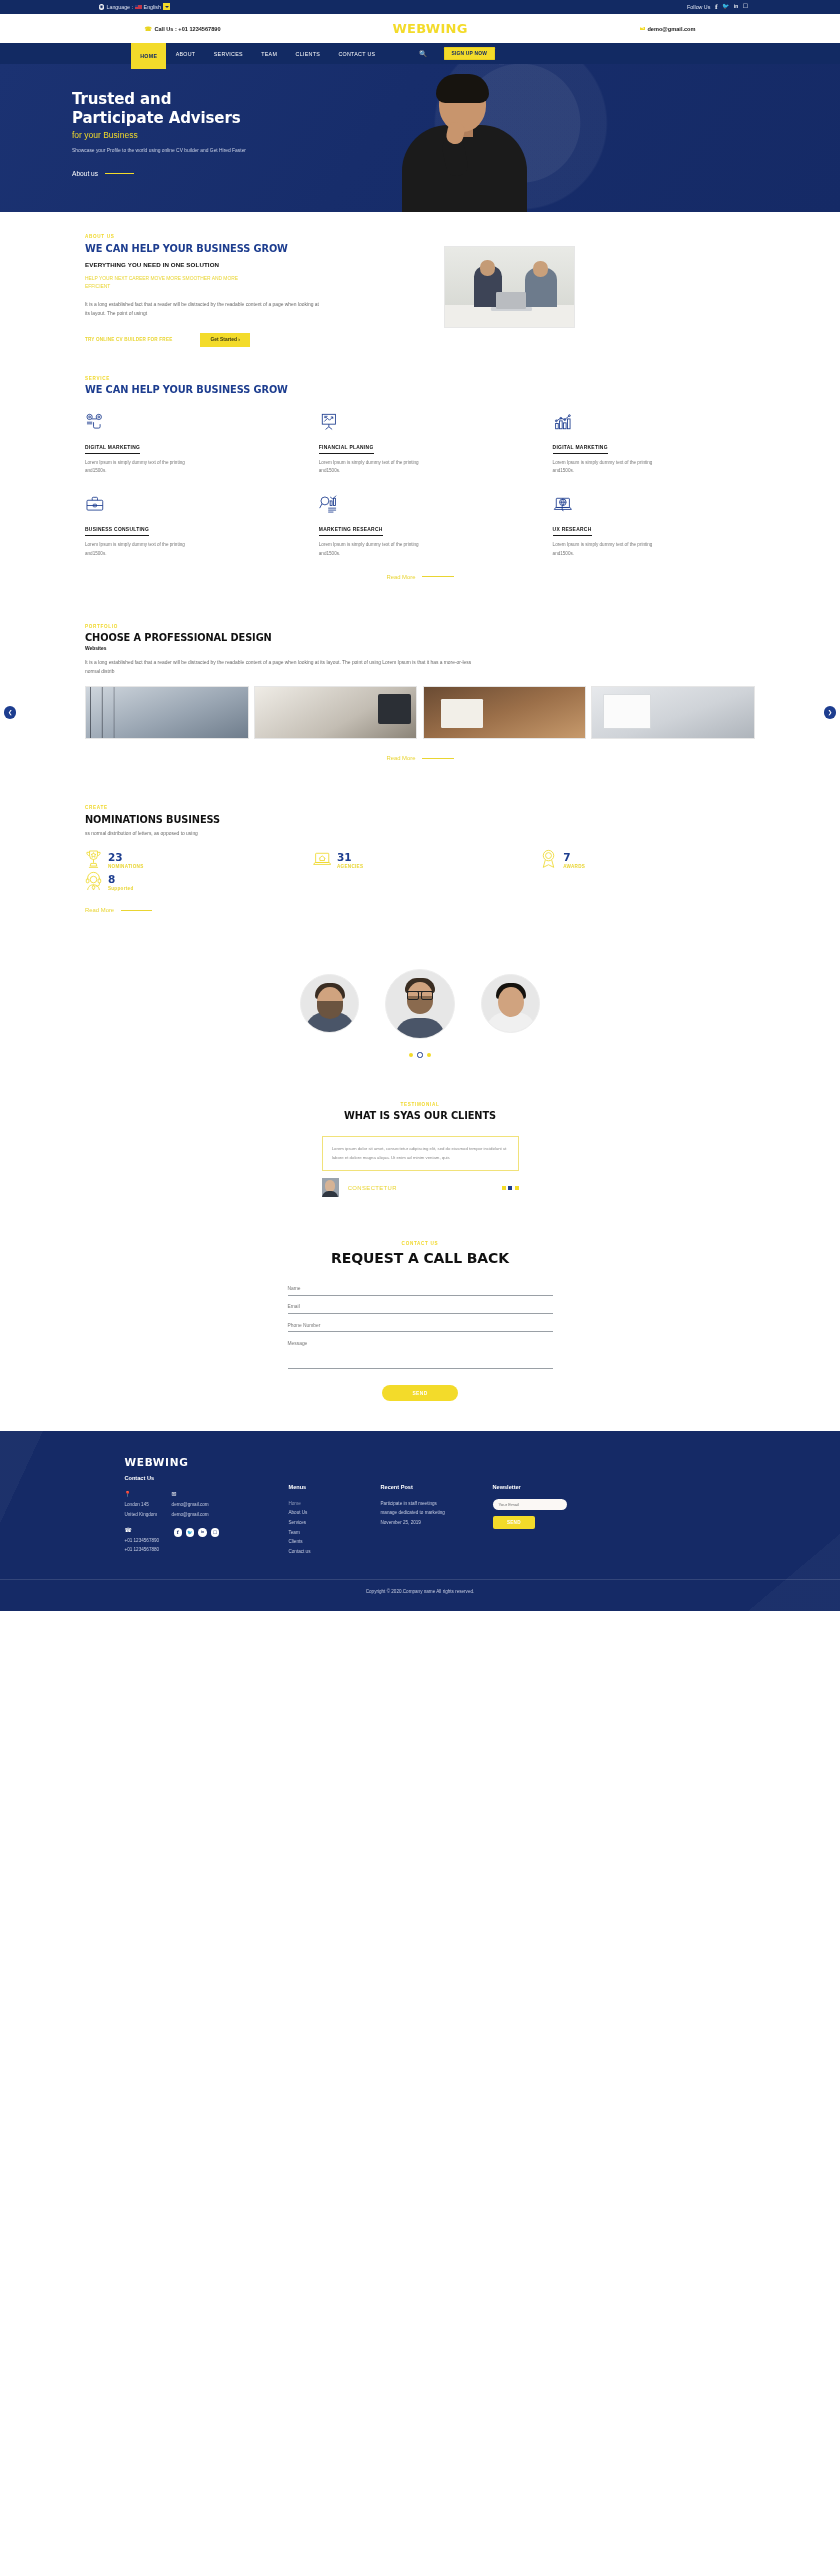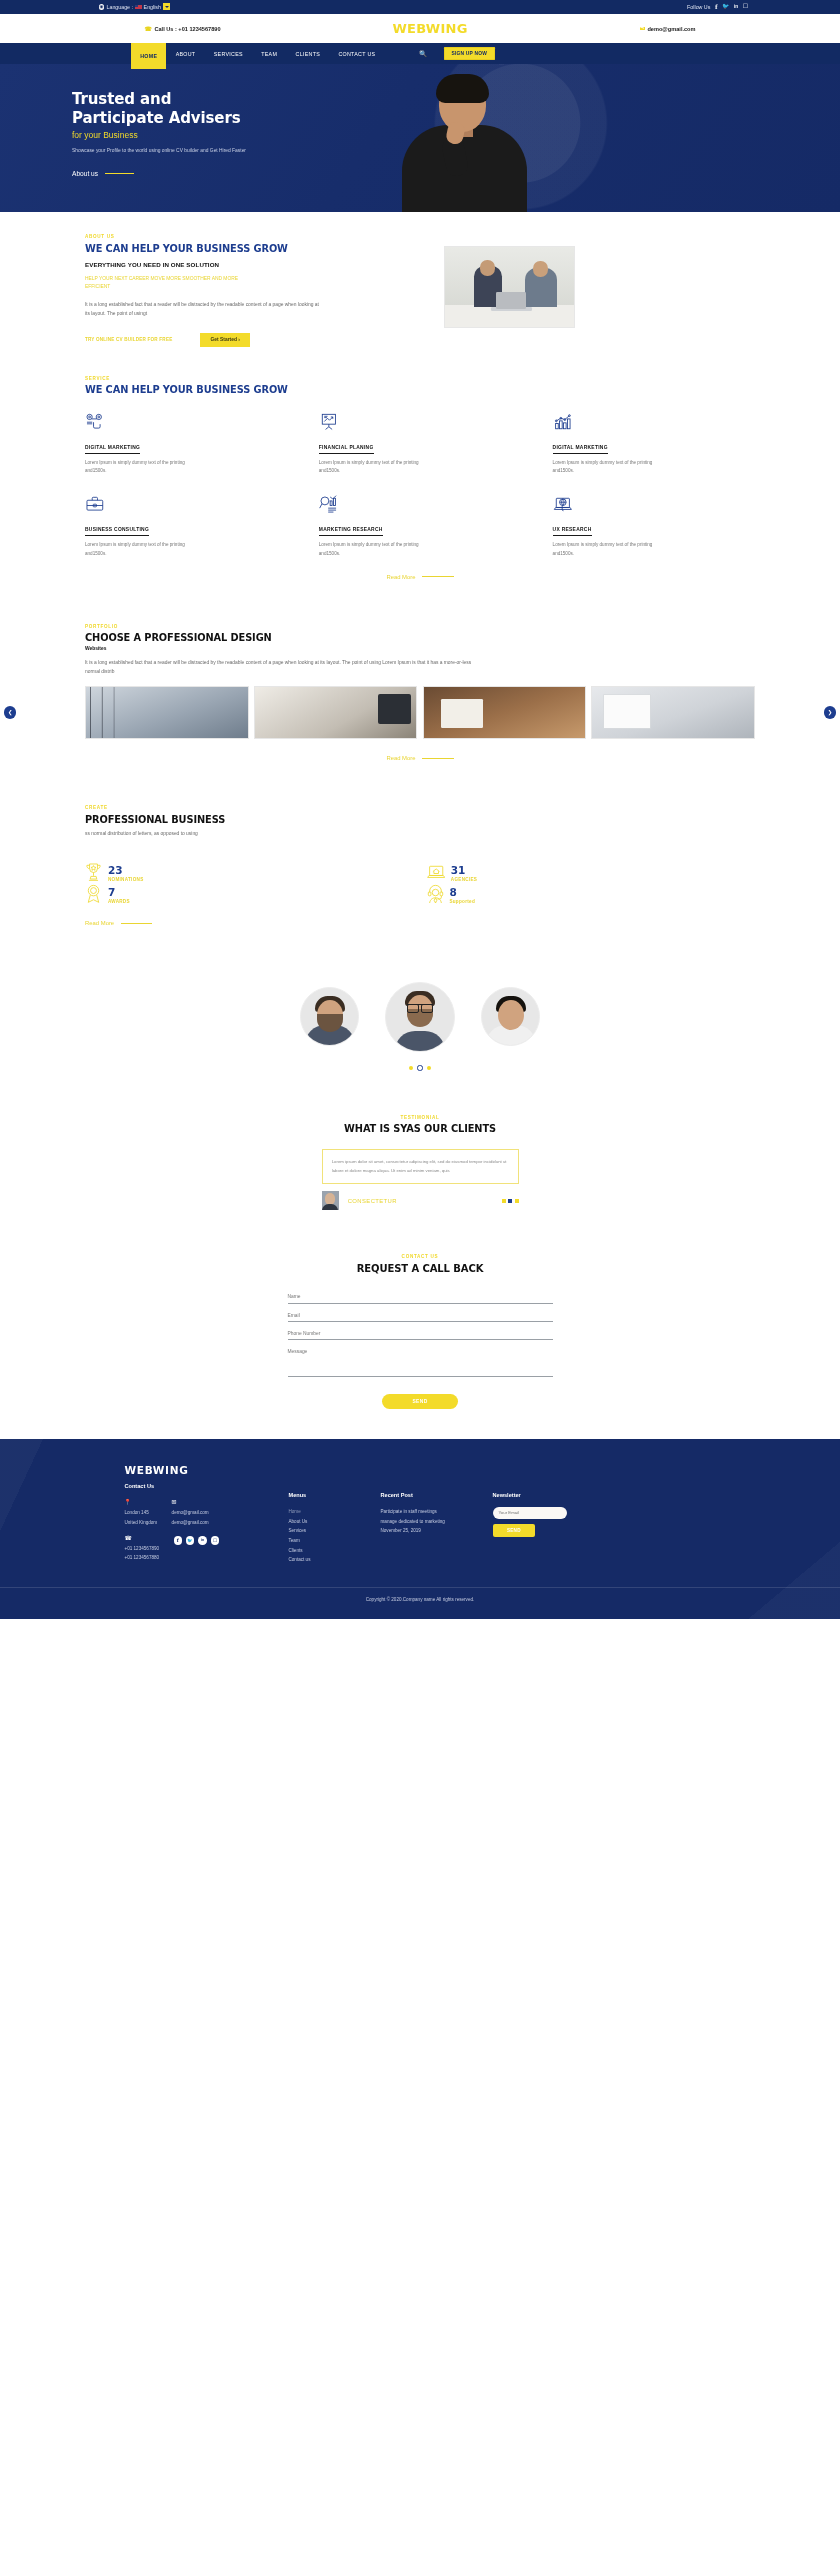--- a/index.html
+++ b/index.html
@@ -222,21 +222,21 @@
     position:absolute;top:19.7px;width:12.5px;height:12.5px;border-radius:50%;
     background:#1D3D8F;color:#fff;display:flex;align-items:center;justify-content:center;
     font-size:5.3px;cursor:pointer;
   }
   .pf-arrow.l{left:3.9px;}
   .pf-arrow.r{right:3.9px;}
 
   
   .stats-head{padding-left:13px;}
   .stats-row{
-    display:grid;grid-template-columns:repeat(2,1fr);margin-top:24px;padding-left:13px;
+    display:grid;grid-template-columns:repeat(3,1fr);margin-top:11px;padding-left:13px;
   }
   .stat{display:flex;align-items:center;gap:5.9px;}
   .stat-ico{color:#EFD930;}
   .stat-num{color:#1D3D8F;font-size:10.5px;font-weight:bold;line-height:1;font-family:"DejaVu Sans",sans-serif;}
   .stat-lbl{color:#E9D532;font-size:4.6px;font-weight:bold;letter-spacing:0.3px;margin-top:1.3px;}
   .stats-more{display:flex;align-items:center;gap:6.6px;margin-top:14.4px;padding-left:13px;}
   .stats-more span{color:#E9D532;font-size:5.9px;cursor:pointer;}
   .stats-more .rule{width:31.5px;height:0.7px;background:#E9D532;}
 
   
@@ -565,21 +565,21 @@
       <span>Read More</span>
       <span class="rule"></span>
     </div>
   </div>
 </div>
 
 <div class="sec">
   <div class="wrap">
     <div class="stats-head">
       <div class="eyebrow">CREATE</div>
-      <div class="h-dark">PROFESSIONAL BUSINESS</div>
+      <div class="h-dark">NOMINATIONS BUSINESS</div>
       <div class="body-txt" style="margin-top:3.9px;">ss normal distribution of letters, as opposed to using</div>
     </div>
     <div class="stats-row">
 
       <div class="stat">
         <span class="stat-ico">
           <svg width="17" height="19.7" viewBox="0 0 26 30" fill="none" stroke="#EFD930" stroke-width="1.3">
             <path d="M7 3 h12 v7 a6 6 0 0 1-12 0z"></path>
             <path d="M7 5 H3 a4 4 0 0 0 4 5"></path>
               <path d="M19 5 h4 a4 4 0 0 1-4 5"></path>
@@ -697,21 +697,21 @@
         <i class="sq b"></i>
         <i class="sq"></i>
       </span>
     </div>
   </div>
 </div>
 
 <div class="ct">
   <div class="wrap">
     <div class="eyebrow">CONTACT US</div>
-    <div class="h-dark" style="font-size:10px;">REQUEST A CALL BACK</div>
+    <div class="h-dark" style="font-size:14px;">REQUEST A CALL BACK</div>
     <div class="ct-form">
       <div class="fld">
         <label>Name</label>
         <div class="line"></div>
       </div>
       <div class="fld">
         <label>Email</label>
         <div class="line"></div>
       </div>
       <div class="fld">

